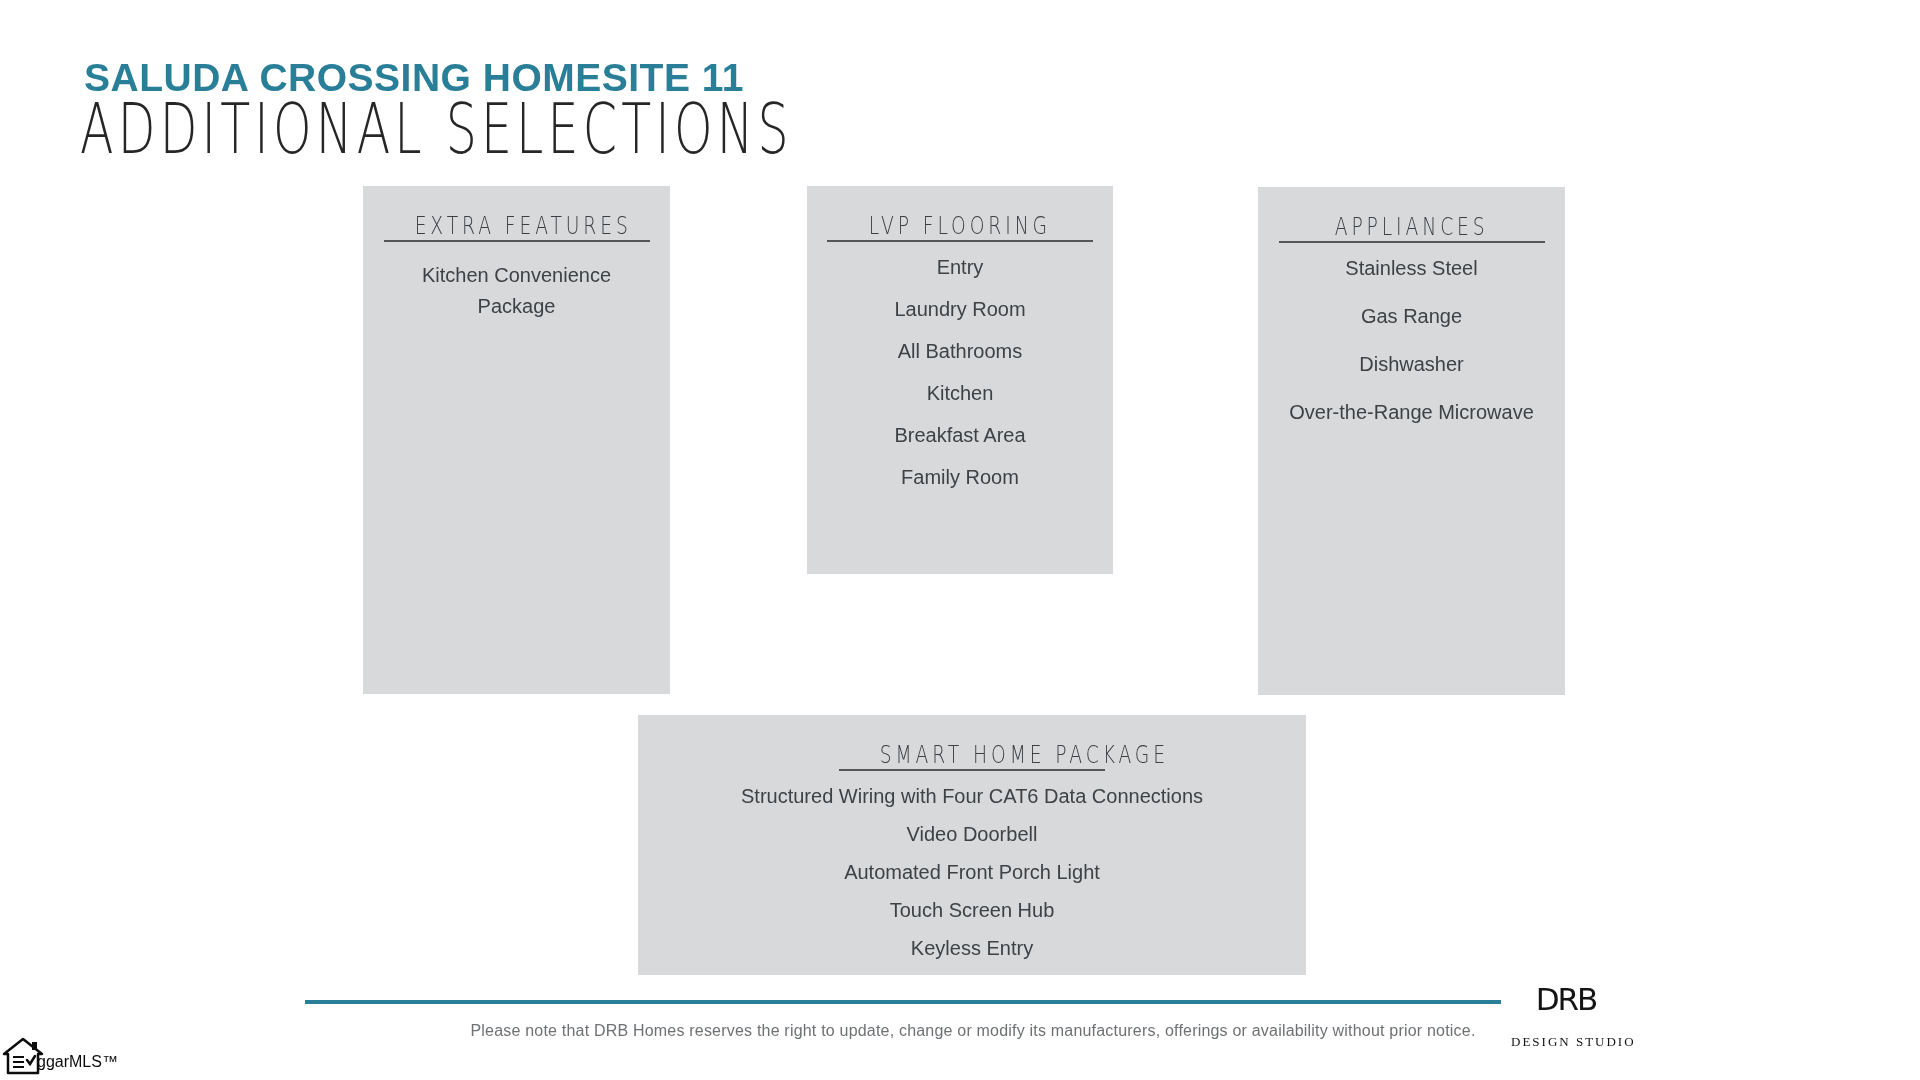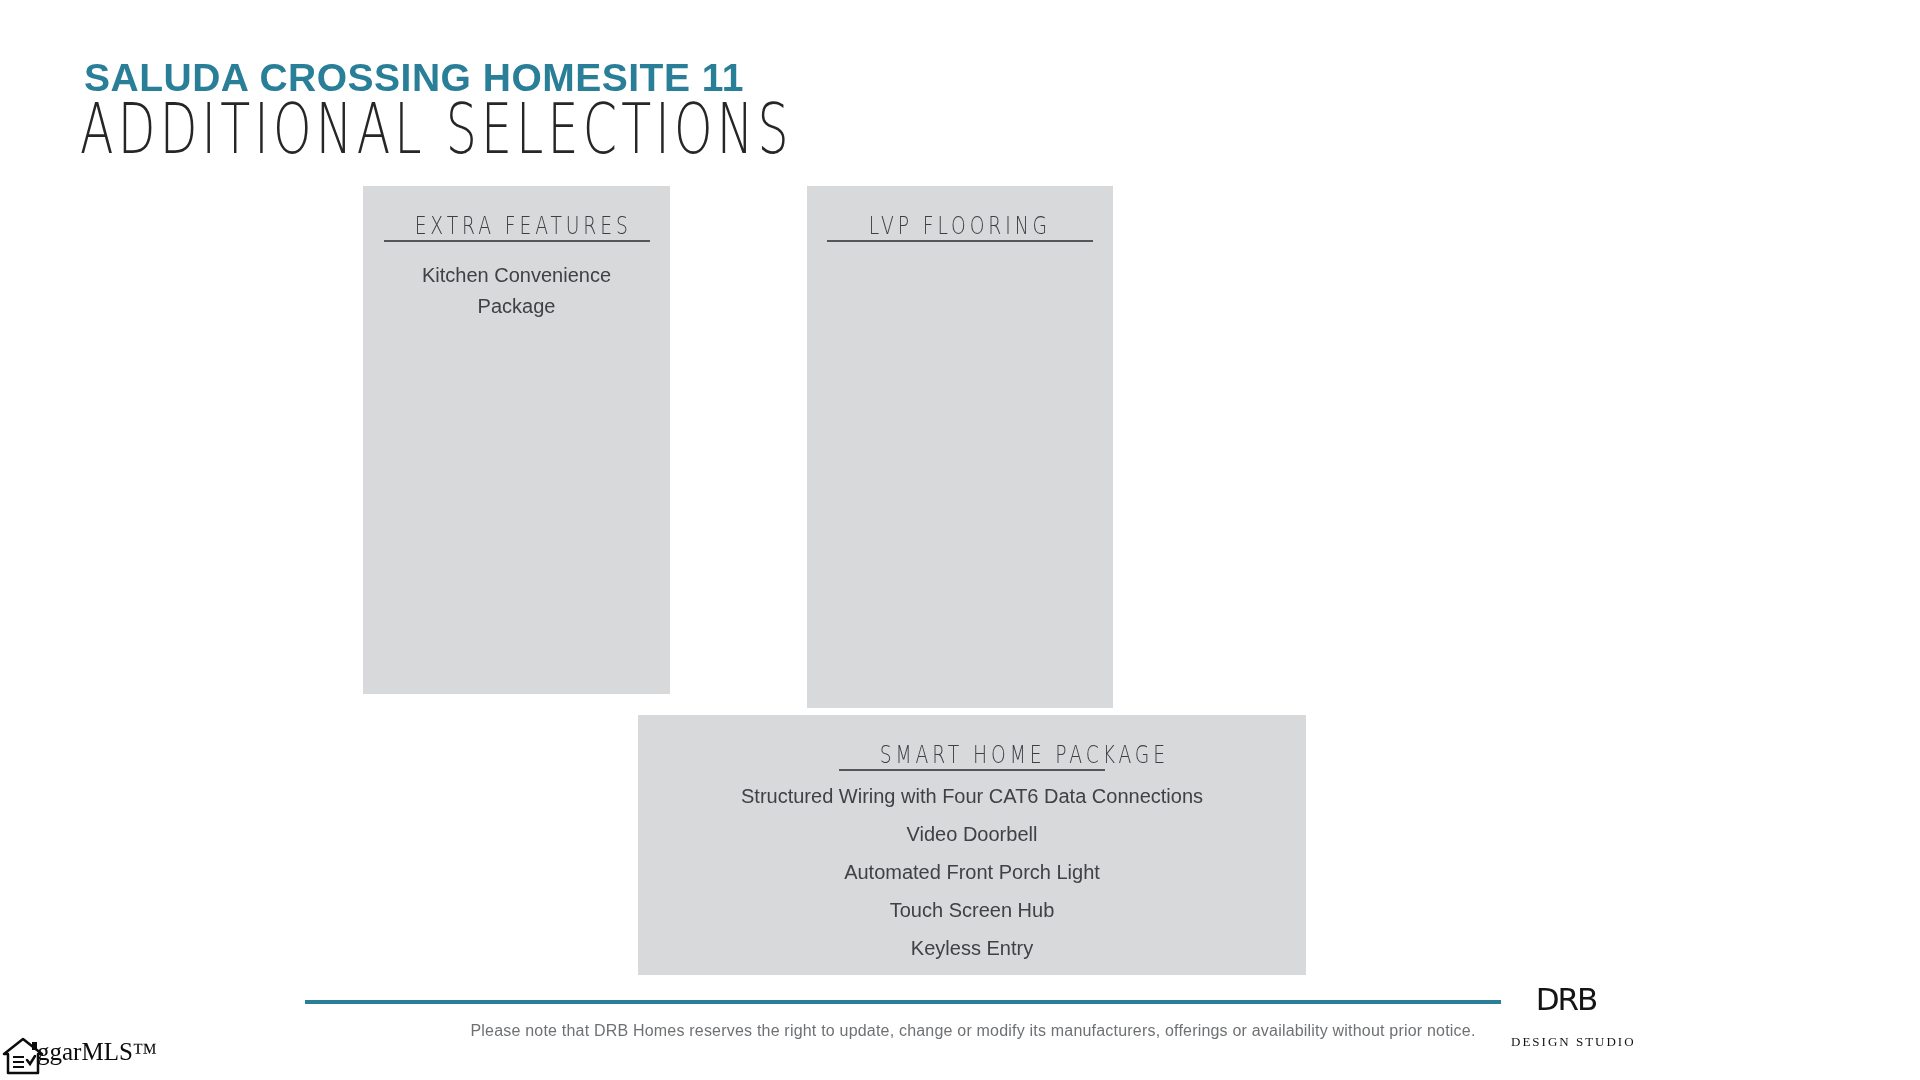--- a/index.html
+++ b/index.html
@@ -27,21 +27,21 @@
     position:absolute;left:80px;top:94px;
     font-family:"DejaVu Sans", sans-serif;
     font-size:70px;font-weight:200;line-height:1;
     letter-spacing:6px;color:var(--title_dark);
     transform:scaleX(0.70);transform-origin:left top;white-space:nowrap;
   }
 
   
   .card{position:absolute;background:var(--card_bg);}
   .card-extra{left:363px;top:186px;width:307px;height:508px;}
-  .card-lvp{left:807px;top:186px;width:306px;height:522px;}
+  .card-lvp{left:807px;top:186px;width:306px;height:388px;}
   .card-appliances{left:1258px;top:187px;width:307px;height:508px;}
   .card-smart{left:638px;top:715px;width:668px;height:260px;}
 
   .card-header{
     margin:26px auto 0;width:266px;
     border-bottom:2px solid var(--rule_dark);
     text-align:center;
   }
   .hdr-text{
     display:inline-block;transform:scaleX(0.78);transform-origin:center;
@@ -81,23 +81,23 @@
     font-size:13px;letter-spacing:2px;color:var(--logo_black);
     margin-top:19px;white-space:nowrap;
   }
 
   
   .watermark{
     position:absolute;left:2px;top:1036px;
     display:flex;align-items:flex-end;color:#0c0c0c;
   }
   .wm-text{
-    font-family:Liberation Serif, serif;
-    font-size:25px;font-weight:500;margin-left:-7px;line-height:1;
-    padding-bottom:16px;white-space:nowrap;
+    font-family:Liberation Sans, sans-serif;
+    font-size:16px;font-weight:500;margin-left:-7px;line-height:1;
+    padding-bottom:10px;white-space:nowrap;
   }
 </style>
 </head>
 <body>
 
 <div class="slide">
 
   <div class="subtitle">SALUDA CROSSING HOMESITE 11</div>
   <div class="page-title">ADDITIONAL SELECTIONS</div>
 
@@ -107,22 +107,41 @@
     </div>
     <ul class="card-items">
       <li>Kitchen Convenience Package</li>
     </ul>
   </section>
 
   <section class="card card-lvp">
     <div class="card-header">
       <span class="hdr-text">LVP FLOORING</span>
     </div>
+    <ul class="card-items">
+      <li>Entry</li>
+      <li>Laundry Room</li>
+      <li>All Bathrooms</li>
+      <li>Kitchen</li>
+      <li>Breakfast Area</li>
+      <li>Family Room</li>
+    </ul>
   </section>
 
+  <section class="card card-appliances">
+    <div class="card-header">
+      <span class="hdr-text">APPLIANCES</span>
+    </div>
+    <ul class="card-items">
+      <li>Stainless Steel</li>
+      <li>Gas Range</li>
+      <li>Dishwasher</li>
+      <li>Over-the-Range Microwave</li>
+    </ul>
+  </section>
 
   <section class="card card-smart">
     <div class="card-header">
       <span class="hdr-text">SMART HOME PACKAGE</span>
     </div>
     <ul class="card-items">
       <li>Structured Wiring with Four CAT6 Data Connections</li>
       <li>Video Doorbell</li>
       <li>Automated Front Porch Light</li>
       <li>Touch Screen Hub</li>

